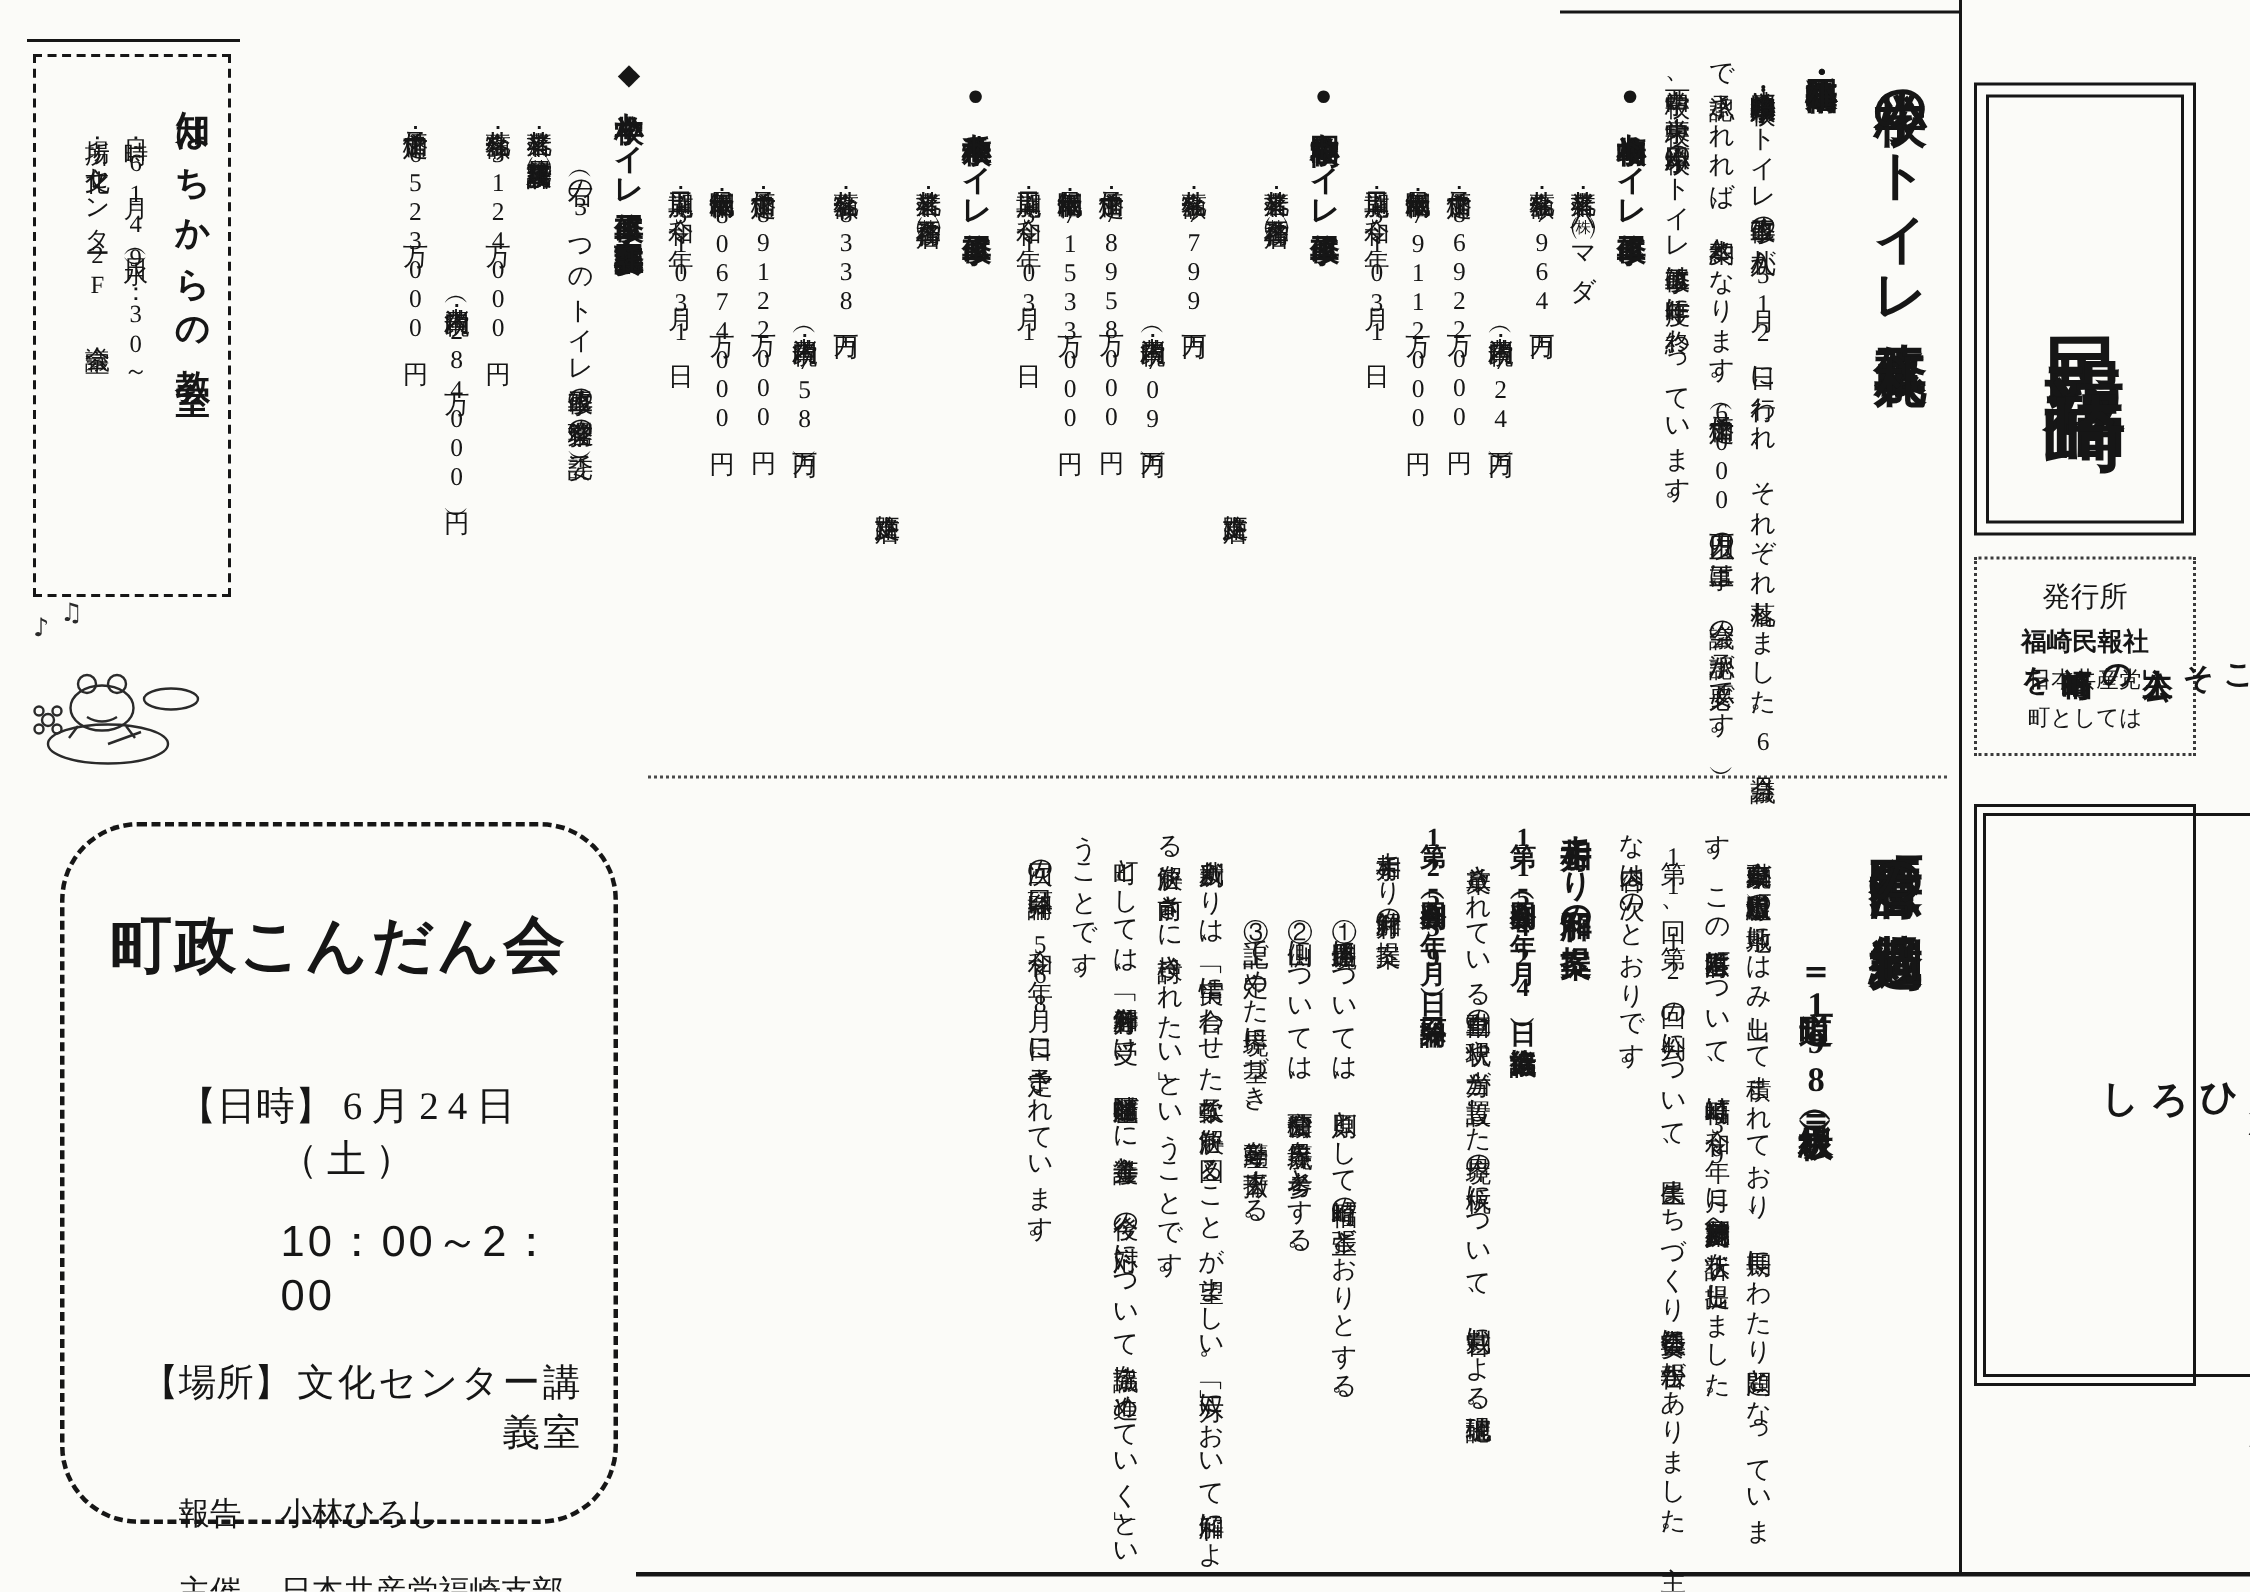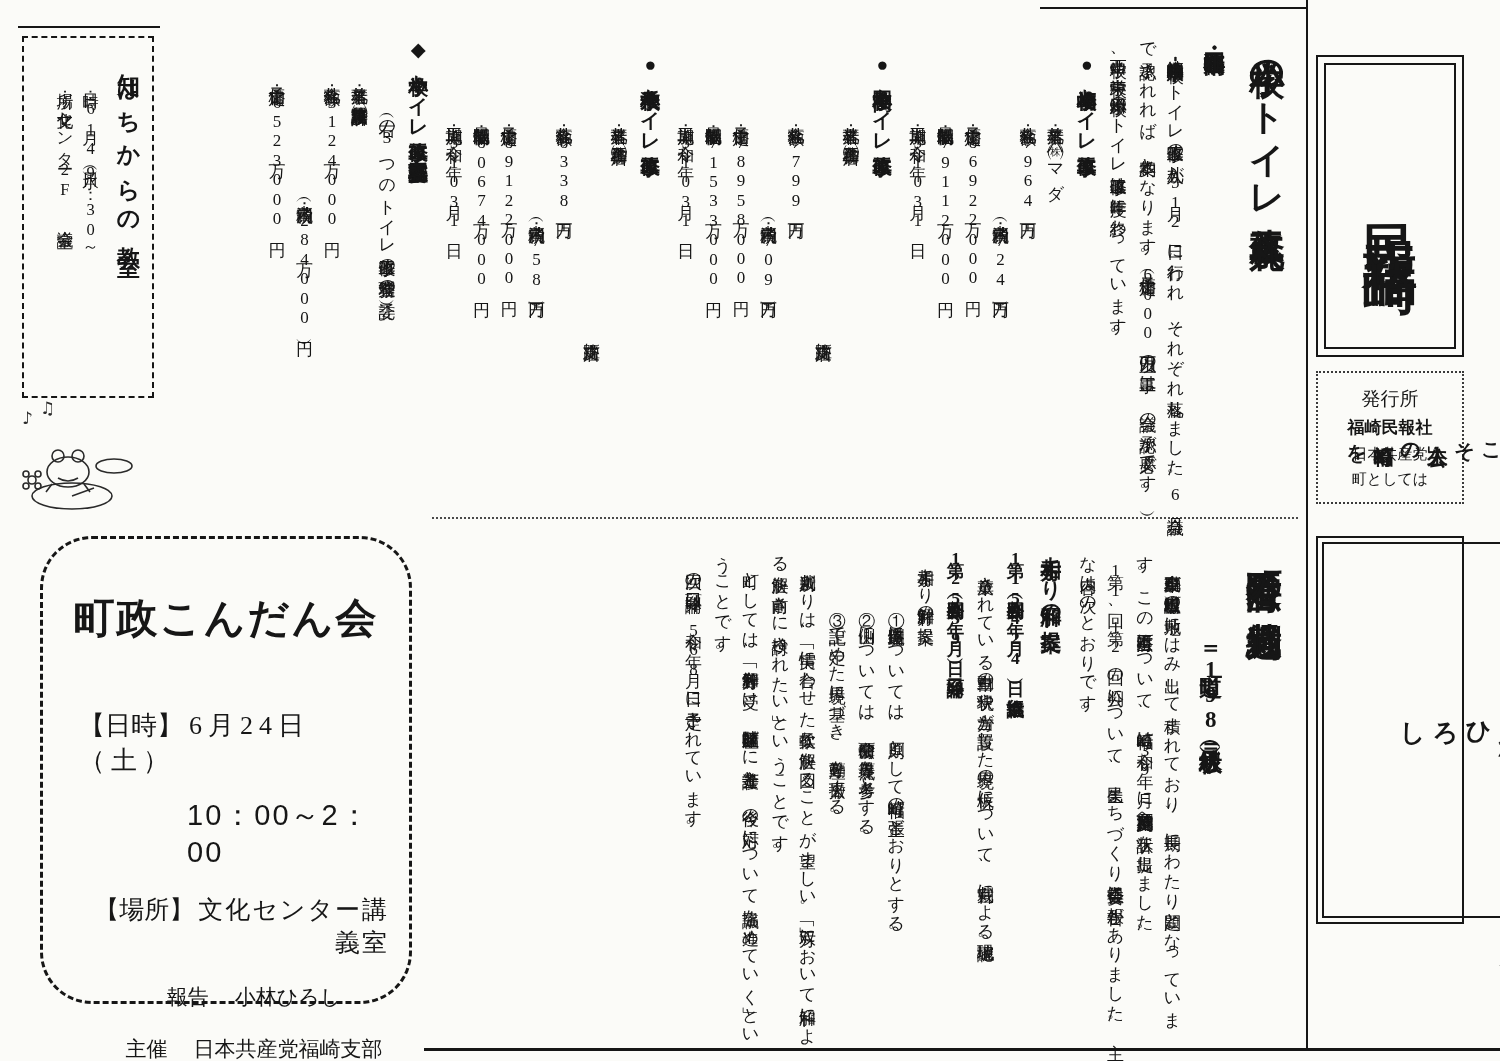--- a/index.html
+++ b/index.html
@@ -65,30 +65,30 @@
   .bottom-article h1{font-size:36px;font-weight:700;margin:0 10px 0 14px;padding-top:4px;letter-spacing:0.04em;line-height:1.3;}
   .bottom-article h2{font-size:23px;font-weight:700;margin:0 8px;padding-top:96px;line-height:1.4;}
   .b-body{font-size:17px;line-height:1.62;margin:0 2px;padding-top:6px;text-indent:1em;letter-spacing:0.02em;}
   .b-sechead{font-size:21px;font-weight:700;margin:0 8px 0 6px;padding-top:4px;line-height:1.45;}
   .case-title{font-size:17.5px;font-weight:700;line-height:1.62;margin:0 2px;padding-top:10px;}
   .case-body{font-size:17px;line-height:1.62;margin:0 2px;padding-top:18px;text-indent:0.5em;}
   .lead-line{font-size:17px;line-height:1.62;margin:0 2px;padding-top:18px;}
   .list-item{font-size:17px;line-height:1.62;margin:0 2px;padding-top:82px;text-indent:-22px;}
 
   
-  .meeting-box{position:absolute;left:40px;top:536px;width:372px;height:468px;box-sizing:border-box;
+  .meeting-box{position:absolute;left:40px;top:548px;width:372px;height:468px;box-sizing:border-box;
     border:3px dashed #161616;border-radius:52px;padding:10px 20px;}
   .m-title{font-size:41px;text-align:center;margin-top:42px;letter-spacing:2px;font-weight:600;}
-  .m-row1{margin-top:62px;font-size:26px;padding-left:16px;}
+  .m-row1{margin-top:62px;font-size:26px;padding-left:16px;text-align:center;}
   .m-row1 .val{letter-spacing:6px;margin-left:6px;}
   .m-time{font-size:29px;padding-left:124px;margin-top:18px;letter-spacing:2px;
     font-family:"Liberation Sans","DejaVu Sans",sans-serif;}
   .m-row2{margin-top:24px;font-size:25px;padding-left:16px;text-align:right;}
   .m-row2 .val{letter-spacing:2px;margin-left:4px;}
-  .m-sub{margin-top:24px;font-size:21px;padding-left:56px;text-align:center;}
+  .m-sub{margin-top:24px;font-size:21px;padding-left:56px;}
   .m-sub .lbl{margin-right:26px;}
 </style>
 </head>
 <body>
 
 <div class="rule-v"></div>
 <div class="rule-bottom"></div>
 <div class="rule-top-right"></div>
 <div class="rule-top-left"></div>
 <div class="dotted-sep"></div>

